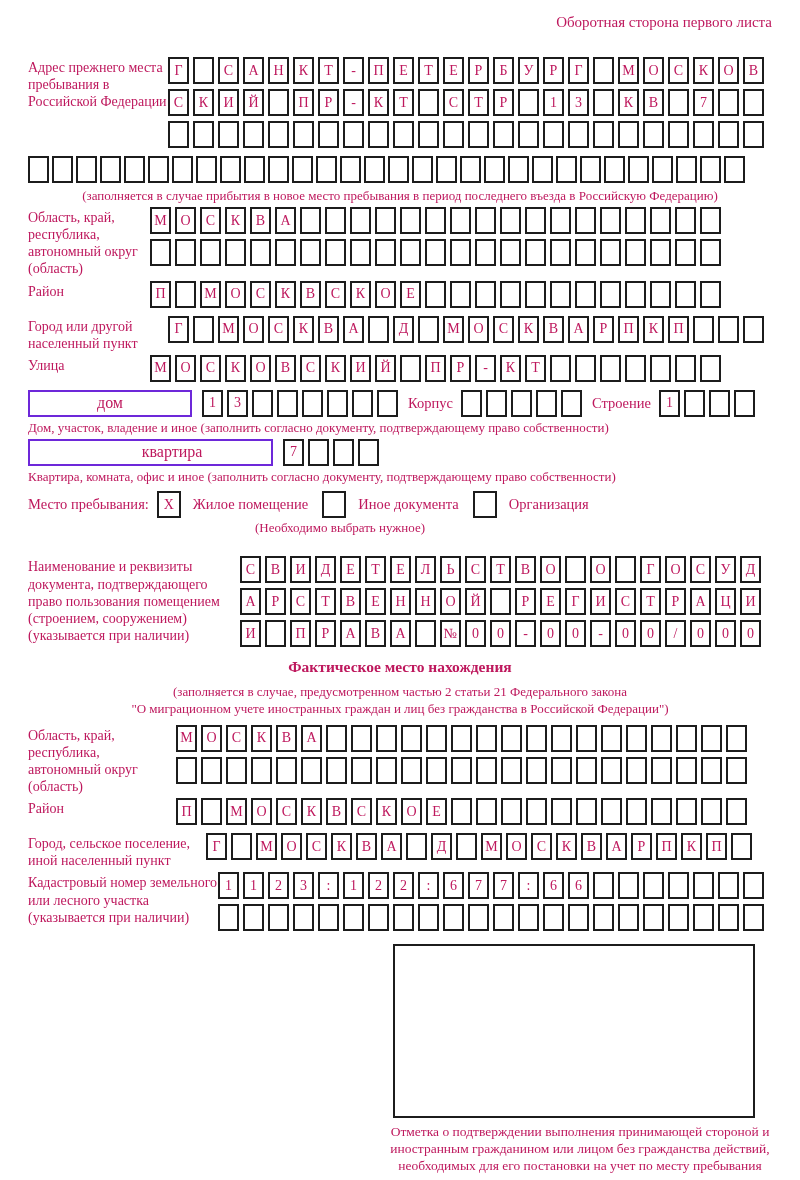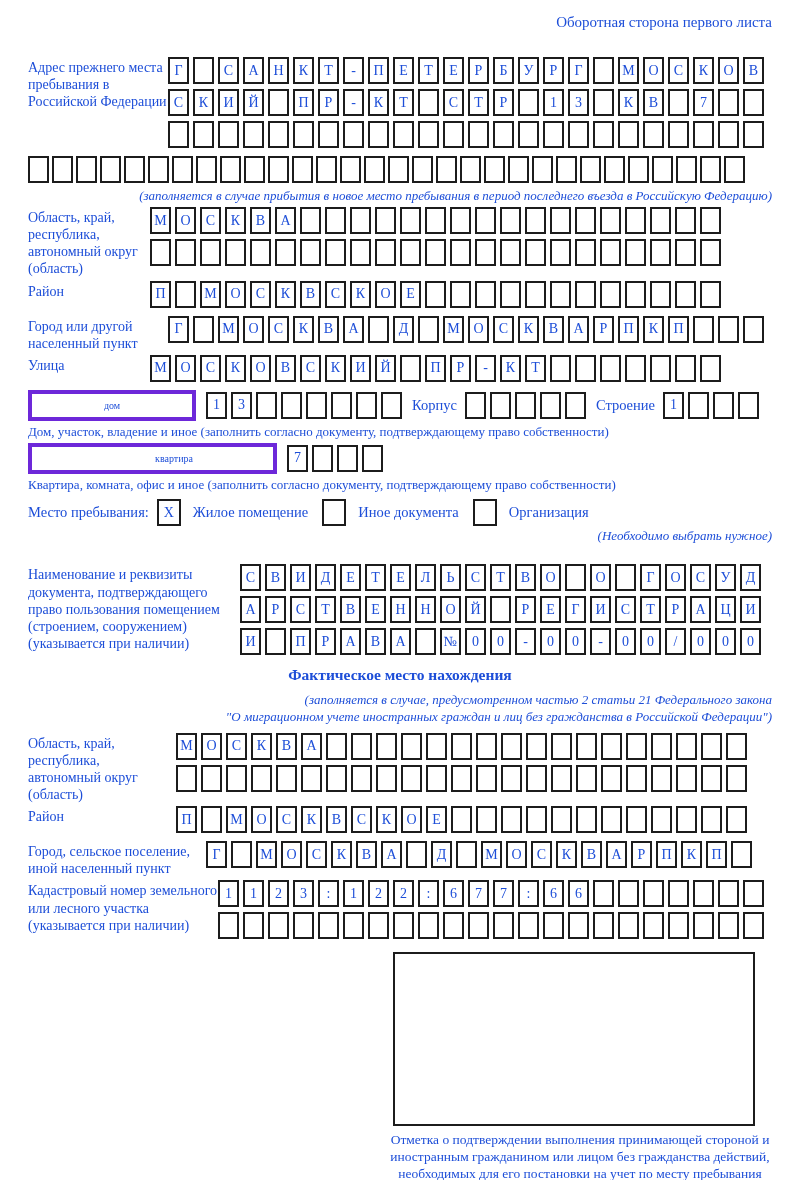--- a/index.html
+++ b/index.html
@@ -1,40 +1,40 @@
 <!DOCTYPE html>
 <html><head>
 <meta charset="utf-8">
 <style>
   html,body{margin:0;padding:0;background:#ffffff;}
   .page{
     position:relative;width:800px;height:1180px;box-sizing:border-box;
-    padding:14px 28px 0 28px;background:#ffffff;color:#1d4ed8;
+    padding:14px 28px 0 28px;background:#ffffff;color:#be185d;
     font-family:"Liberation Serif", serif;overflow:hidden;
   }
   .top-note{text-align:right;font-size:15px;margin-bottom:26px;}
   .frow{display:flex;align-items:flex-start;margin-bottom:3px;}
   .rows{display:flex;flex-direction:column;}
   .lbl{font-size:14px;line-height:1.22;flex:none;padding-top:2px;}
   .w140{width:140px;} .w122{width:122px;} .w212{width:212px;}
   .w148{width:148px;} .w178{width:178px;} .w190{width:190px;}
   .boxrow{display:flex;margin-bottom:5px;flex:none;}
   .cbox{
     display:inline-flex;flex:none;width:17px;height:23px;margin-right:4px;
     border:2px solid #1c1c1c;align-items:center;justify-content:center;
     font-size:14px;line-height:1;background:#fff;
   }
   .tight .cbox{margin-right:3px;}
   .note{font-size:13px;line-height:1.25;margin:1px 0 3px 0;}
-  .center{text-align:right;font-style:italic;}
+  .center{text-align:center;}
   .sec-title{text-align:center;font-weight:bold;font-size:15.5px;margin:6px 0 8px 0;}
   .domrow{display:flex;align-items:center;margin:2px 0 3px 0;}
   .widebox{
-    border:4px solid #6d28d9;height:23px;display:flex;align-items:center;
-    justify-content:center;font-size:10px;flex:none;background:#fff;
+    border:2px solid #6d28d9;height:23px;display:flex;align-items:center;
+    justify-content:center;font-size:16px;flex:none;background:#fff;
   }
   .dom-box{width:160px;margin-right:10px;}
   .kv-box{width:198px;margin-right:10px;padding-left:43px;}
   .inline-lbl{font-size:14.5px;margin:0 8px 0 6px;flex:none;text-align:right;}
   .mesto{display:flex;align-items:center;margin:6px 0 2px 0;font-size:14.5px;}
   .mesto .opt{margin:0 14px 0 8px;}
   .mesto .cbox{width:20px;}
   .mesto-note{margin-left:-120px;}
   .doc-block{margin-top:20px;}
   .fact-note{margin:0;}

